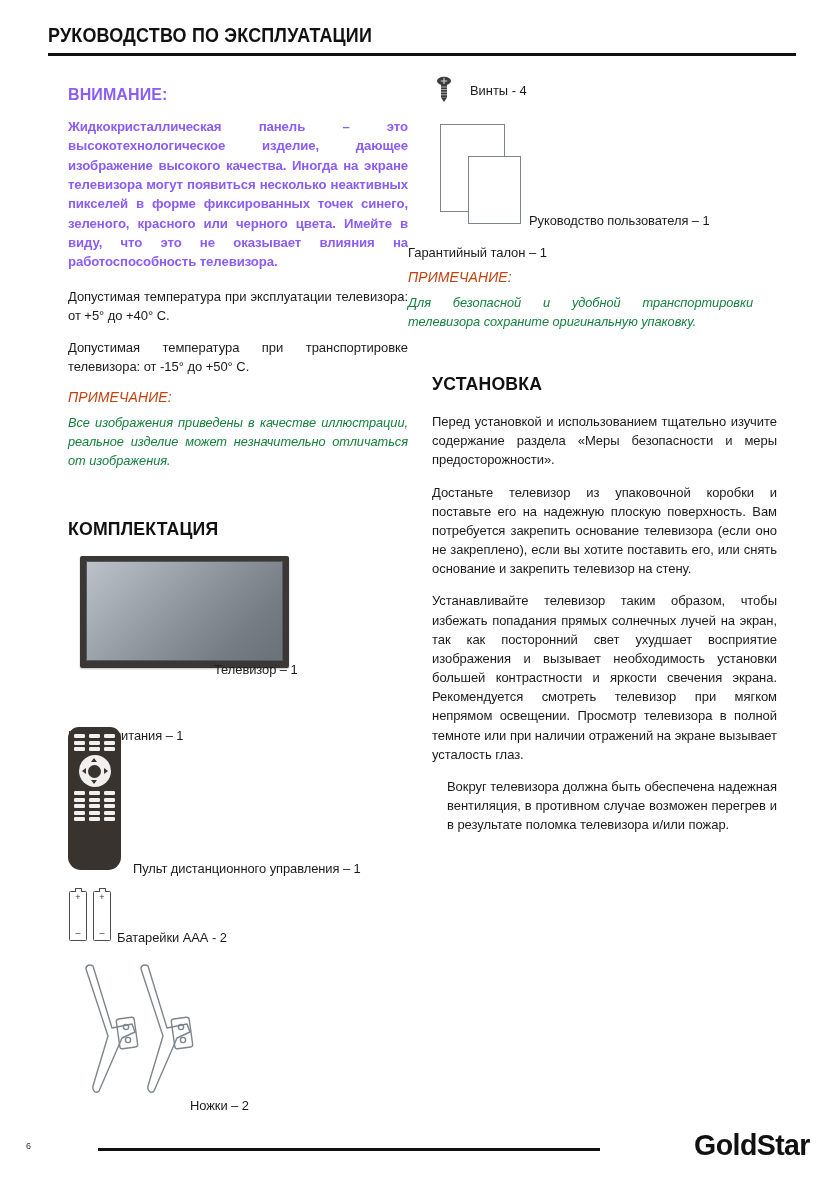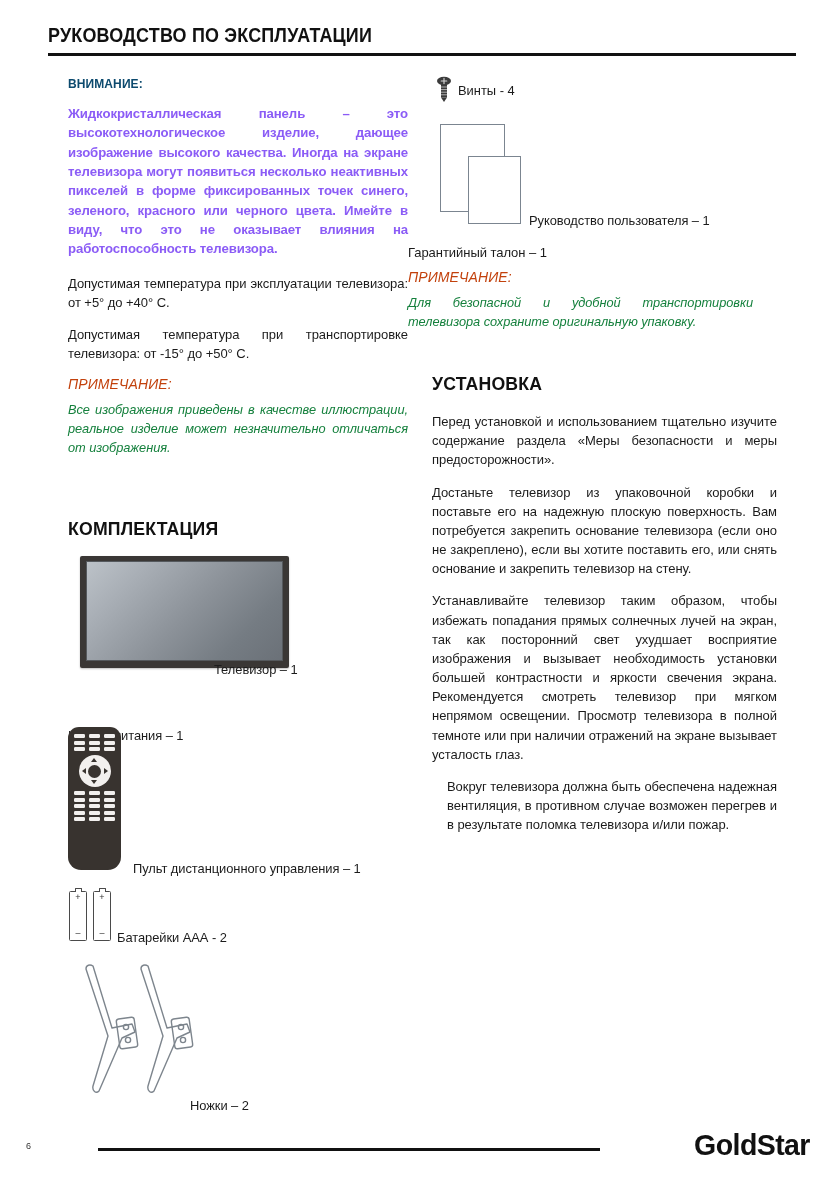--- a/index.html
+++ b/index.html
@@ -48,24 +48,24 @@
   
   .col-left {
     position: absolute;
     left: 68px;
     top: 70px;
     width: 340px;
   }
 
   
   .h-attn {
-    font-size: 12px;
+    font-size: 16px;
     font-weight: bold;
-    color: #0c4a6e;
-    margin: 7px 0 13px 0;
+    color: #8b5cf6;
+    margin: 16px 0 13px 0;
     letter-spacing: 0.1px;
   }
   .p-bold {
     font-size: 13.2px;
     font-weight: bold;
     line-height: 1.465;
     text-align: justify;
     margin: 0 0 15px 0;
     color: #8b5cf6;
     letter-spacing: -0.1px;
@@ -294,21 +294,21 @@
     top: 1098px;
   }
 
   
   .screw-row {
     position: absolute;
     left: 434px;
     top: 76px;
     display: flex;
     align-items: center;
-    gap: 4px;
+    gap: 16px;
     text-align: center;
   }
   .screw-icon {
     width: 20px;
     height: 28px;
   }
   .screw-label {
     font-size: 12.9px;
     color: #1b1b1b;
   }

